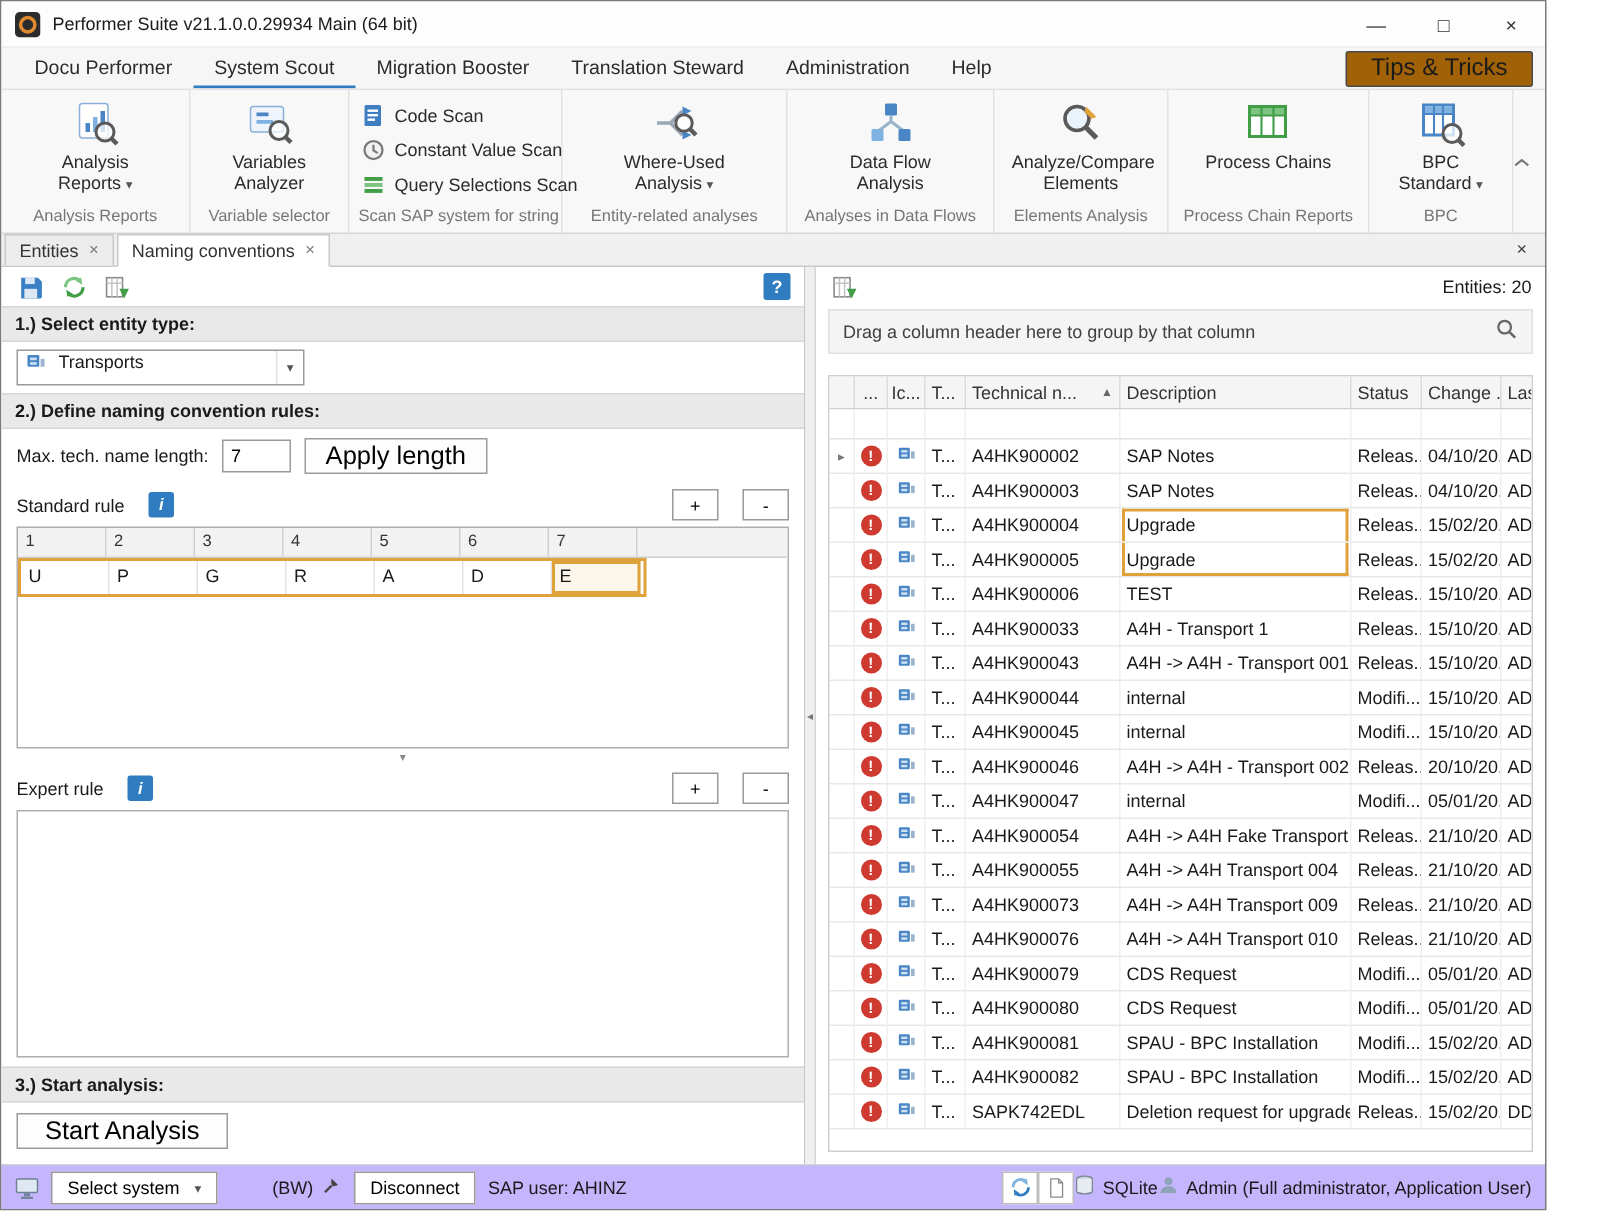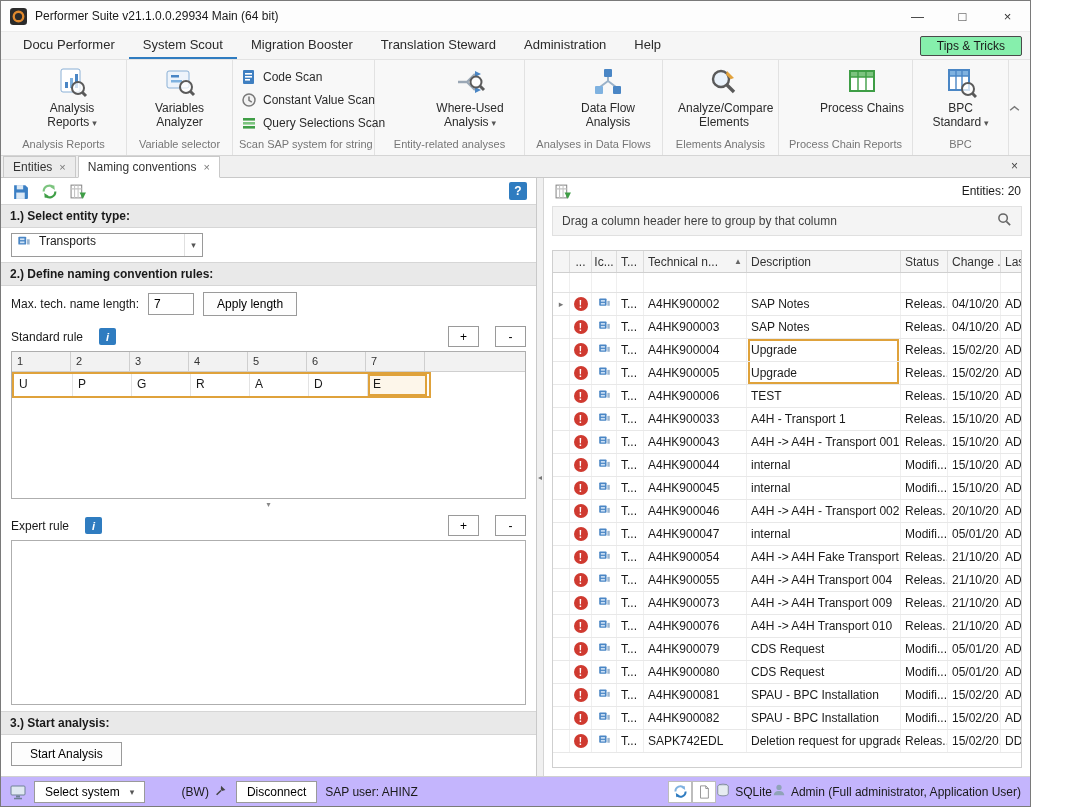--- a/index.html
+++ b/index.html
@@ -11,26 +11,26 @@
   .titlebar { height:30px; display:flex; align-items:center; padding-left:9px; gap:8px; background:#fdfdfd; flex:none; }
   .app-icon { width:17px; height:17px; display:inline-flex; }
   .title-text { font-size:12px; color:#1a1a1a; }
   .win-controls { margin-left:auto; display:flex; height:100%; }
   .win-btn { width:45px; height:100%; display:flex; align-items:center; justify-content:center; font-size:13px; color:#333; }
 
   
   .menubar { height:28px; background:#f6f6f6; border-top:1px solid #ececec; display:flex; align-items:center; padding:0 8px; flex:none; }
   .menu-item { padding:0 14px; height:26px; line-height:24px; font-size:13px; color:#2b2b2b; border-bottom:2px solid transparent; white-space:nowrap; }
   .menu-item.active { border-bottom-color:#2f7cc0; }
-  .tips-btn { margin-left:auto; border:1px solid #4a4a4a; border-radius:2px; background:#86efac; padding:2px 16px; font-size:12px; white-space:nowrap; }
+  .tips-btn { margin-left:auto; border:1px solid #4a4a4a; border-radius:2px; background:#a16207; padding:2px 16px; font-size:16px; white-space:nowrap; }
 
   
   .ribbon { height:97px; background:#f8f8f8; border-top:1px solid #e3e3e3; border-bottom:1px solid #d5d5d5; display:flex; flex:none; }
   .rgroup { display:flex; flex-direction:column; border-right:1px solid #e2e2e2; padding:3px 2px 0; flex:none; }
-  .rgroup-body { flex:1; display:flex; align-items:flex-start; justify-content:flex-end; }
+  .rgroup-body { flex:1; display:flex; align-items:flex-start; justify-content:center; }
   .big-btn { display:flex; flex-direction:column; align-items:center; gap:3px; padding:3px 6px; }
   .ricon32 { width:34px; height:32px; display:flex; align-items:center; justify-content:center; }
   .blabel { text-align:center; font-size:12px; line-height:1.2; color:#2b2b2b; max-width:92px; }
   .dd { font-size:9px; color:#555; margin-left:3px; }
   .rgroup-caption { height:17px; text-align:center; font-size:11px; color:#767676; white-space:nowrap; overflow:hidden; padding:0 4px 2px; }
   .small-items { display:flex; flex-direction:column; justify-content:flex-start; padding:4px 6px; gap:3px; }
   .small-item { display:flex; align-items:center; gap:6px; height:20px; font-size:12px; color:#2b2b2b; white-space:nowrap; }
   .icon16 { width:16px; height:16px; display:inline-flex; flex:none; }
   .ribbon-end { margin-left:auto; display:flex; align-items:center; padding-right:12px; }
 
@@ -52,21 +52,21 @@
   .help-btn { width:18px; height:18px; background:#2f7cc0; color:#fff; font-weight:bold; display:flex; align-items:center; justify-content:center; border-radius:2px; font-size:12px; margin-left:auto; }
 
   .section-header { background:#e9e9e9; border-top:1px solid #d6d6d6; border-bottom:1px solid #d6d6d6; font-weight:bold; font-size:12px; padding:4px 9px; flex:none; }
   .combo-row { padding:5px 10px; flex:none; }
   .combobox { width:192px; height:24px; border:1px solid #9a9a9a; display:flex; align-items:flex-start; padding:0 0 0 5px; gap:6px; background:#fff; }
   .combo-text { flex:1; }
   .combo-arrow { width:18px; align-self:stretch; display:flex; align-items:center; justify-content:center; color:#555; font-size:9px; border-left:1px solid #e0e0e0; }
 
   .maxlen-row { padding:6px 10px; display:flex; align-items:center; gap:9px; flex:none; }
   .maxlen-input { width:46px; height:22px; border:1px solid #9a9a9a; padding:0 5px; font:inherit; }
-  .btn { height:24px; padding:0 13px; border:1px solid #9a9a9a; background:#fdfdfd; font:inherit; font-size:12px; }
+  .btn { height:24px; padding:0 13px; border:1px solid #9a9a9a; background:#fdfdfd; font:inherit; font-size:17px; }
 
   .rule-bar { display:flex; align-items:center; gap:16px; padding:4px 10px 3px; flex:none; }
   .info-icon { width:17px; height:17px; background:#2f7cc0; color:#fff; border-radius:2px; display:inline-flex; align-items:center; justify-content:center; font-size:11px; font-weight:bold; font-style:italic; }
   .pm-btn { width:31px; height:21px; border:1px solid #9a9a9a; background:#fff; font:inherit; line-height:1; }
   .pm-plus { margin-left:auto; }
 
   .rule-grid { margin:1px 10px 0; border:1px solid #aeaeae; height:148px; background:#fff; flex:none; overflow:hidden; }
   .rg-header { display:flex; height:20px; background:#f2f2f2; border-bottom:1px solid #cfcfcf; }
   .rg-h-cell { width:59px; flex:none; border-right:1px solid #cfcfcf; font-size:11px; color:#333; padding:3px 5px; }
   .rg-h-fill { flex:1; }

